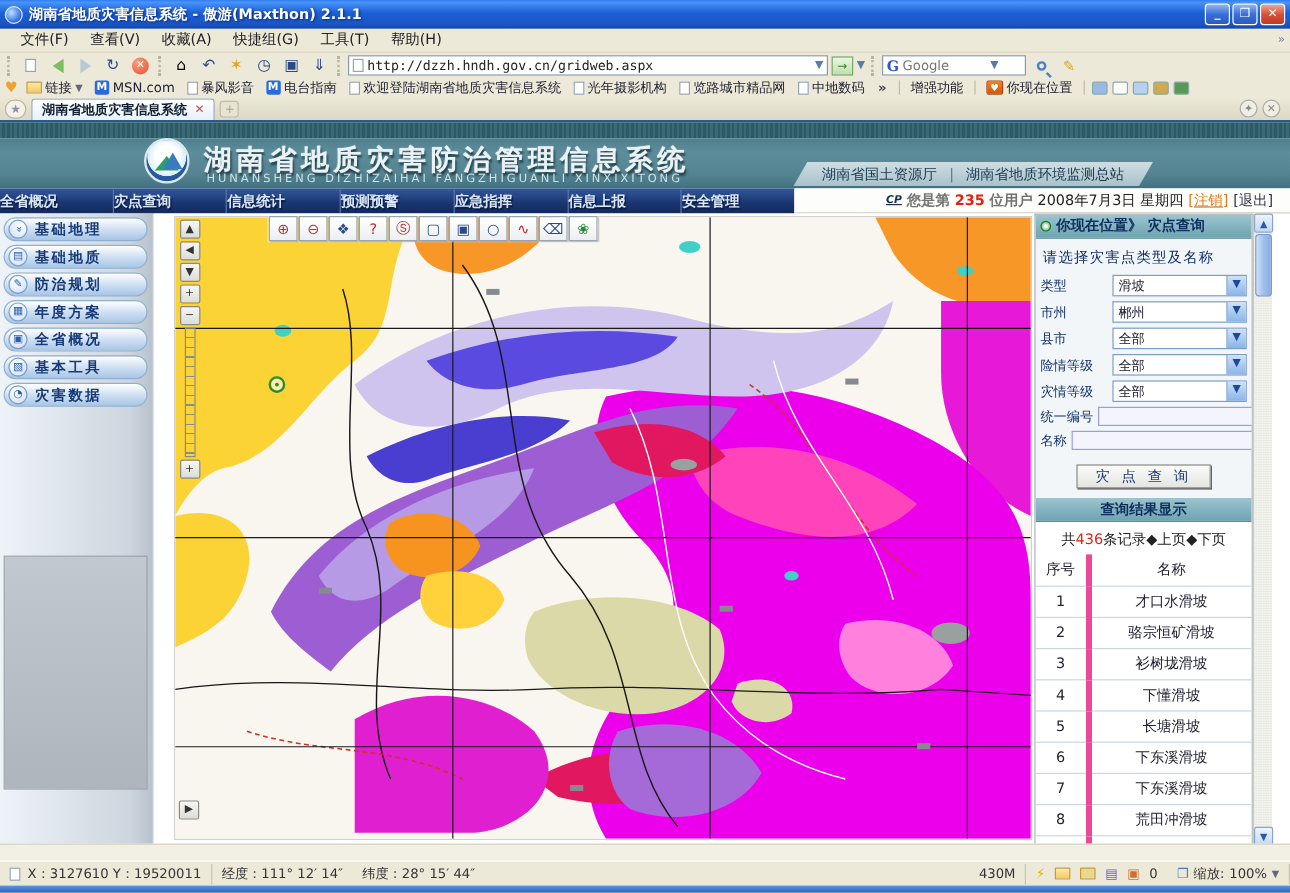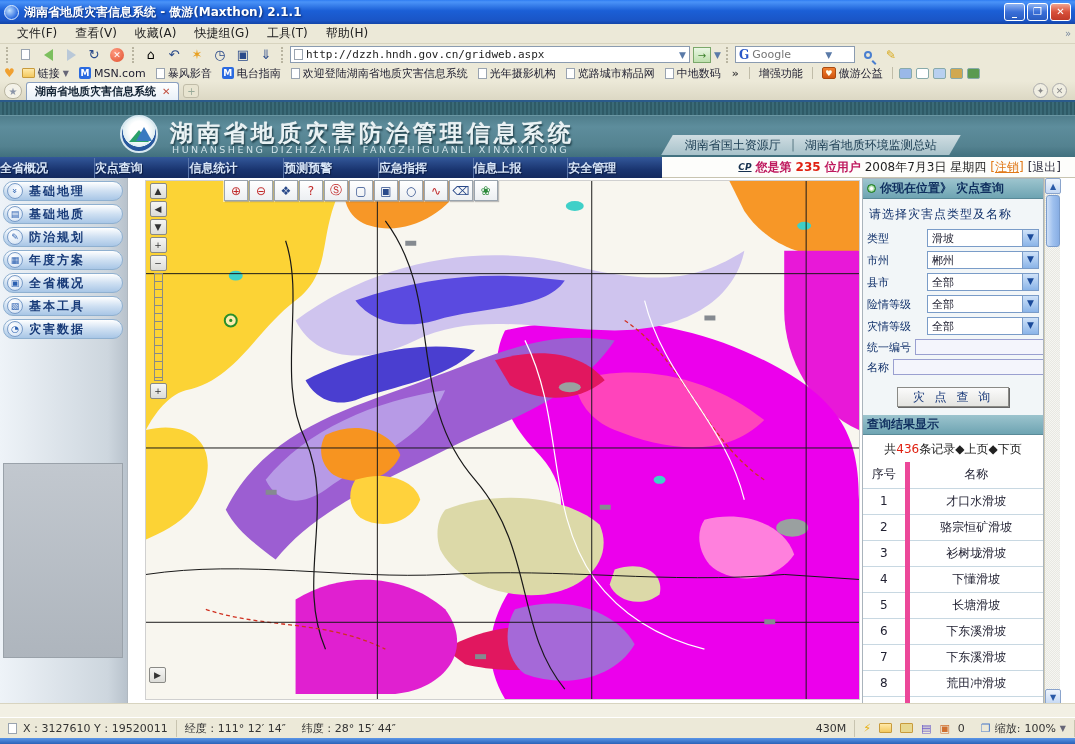--- a/index.html
+++ b/index.html
@@ -78,21 +78,21 @@
   .hdrlinks { position:absolute; right:120px; top:33px; height:20px; background:linear-gradient(180deg,#cfdde2,#a8c2ca); padding:0 18px; display:flex; align-items:center; gap:10px; font-size:12px; color:#16384e; transform:skewX(-30deg); }
   .hdrlinks > * { transform:skewX(30deg); white-space:nowrap; }
   .hdrlinks .pipe { color:#5a7a86; }
 
   
   #navrow { position:absolute; left:0; top:55px; width:1075px; height:21px; display:flex; }
   .navtabs { width:662px; background:linear-gradient(180deg,#33589a,#1a3570 60%,#142a5e); display:flex; align-items:center; }
   .navtab { flex:1; text-align:left; font-size:12px; font-weight:bold; color:#d8e6f8; text-shadow:1px 1px 1px #0a1a40; border-right:1px solid #5a76aa; line-height:20px; white-space:nowrap; }
   .userarea { flex:1; background:#fdfdfb; border-bottom:1px solid #c8c4b0; display:flex; align-items:center; justify-content:flex-end; gap:4px; font-size:12px; padding-right:14px; white-space:nowrap; }
   .userarea .cp { font-size:9px; font-weight:bold; color:#16304e; font-style:italic;text-decoration:underline; }
-  .userarea .vis { color:#be185d; font-weight:bold; }
+  .userarea .vis { color:#737373; font-weight:bold; }
   .userarea .num { color:#e02010; font-weight:bold; }
   .userarea .dt { color:#222; }
   .userarea .lo { color:#e07818; text-decoration:underline; }
   .userarea .ex { color:#334; }
 
   
   #content { position:absolute; left:0; top:76px; width:1075px; height:527px; background:#fff; }
 
   
   #sidebar { position:absolute; left:0; top:0; width:128px; height:527px; background:linear-gradient(90deg,#eef3f8,#cdd6de 85%,#b8c2cc); border-right:1px solid #b0b8c0; }
@@ -250,21 +250,21 @@
     <span class="lnk">
         <span class="i-page"></span>
         <span>中地数码</span>
       </span>
     <span class="ovf">»</span>
     <span class="sep"></span>
     <span class="lnk">增强功能</span>
     <span class="sep"></span>
     <span class="lnk">
         <span class="i-charity">♥</span>
-        <span>傲游公益</span>
+        <span>你现在位置</span>
       </span>
     <span class="sep"></span>
     <span class="msq" style="background:#9ab8e8"></span>
     <span class="msq" style="background:#fff"></span>
     <span class="msq" style="background:#b8d0f0"></span>
     <span class="msq" style="background:#d0a850"></span>
     <span class="msq" style="background:#5a9a50"></span>
   </div>
 
   <div id="tabrow">
@@ -475,21 +475,21 @@
           <span class="flbl">统一编号</span>
           <input class="ftxt" value="" style="">
         </div>
         <div class="frow">
           <span class="flbl">名称</span>
           <input class="ftxt" value="" style="">
         </div>
 
         <div class="qbtn">灾 点 查 询</div>
 
-        <div class="phead" style="">
+        <div class="phead" style="justify-content:center">
           <span>查询结果显示</span>
         </div>
         <div class="results-count">
           <span>共</span><span class="cnum">436</span><span>条记录</span><span>◆上页</span><span>◆下页</span>
         </div>
         <table id="rtable">
           <tbody>
               <tr class="hdr">
                 <td class="c0">序号</td>
                 <td>名称</td>

